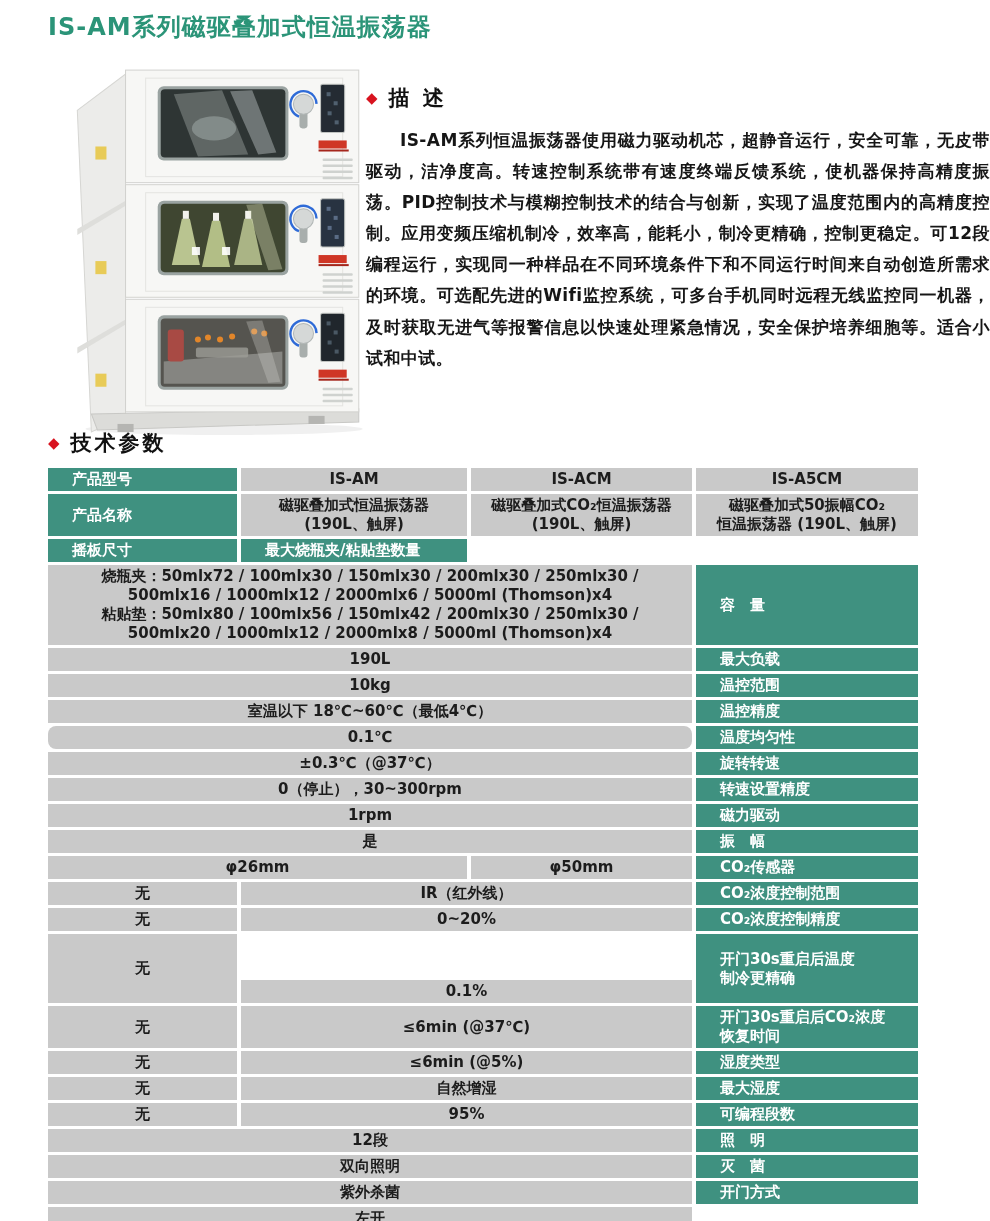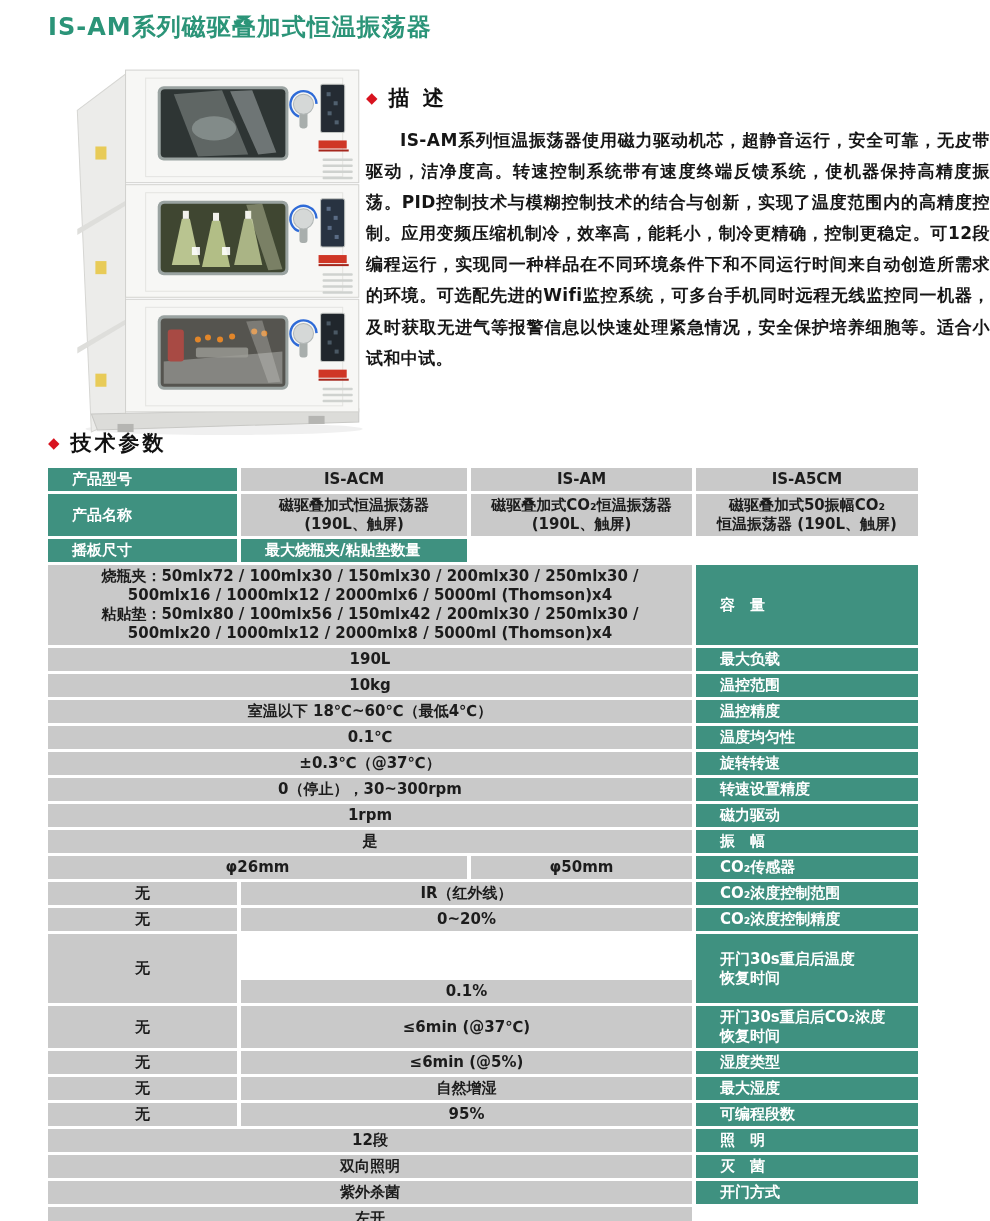--- a/index.html
+++ b/index.html
@@ -168,22 +168,22 @@
     <div class="desc-body">IS-AM系列恒温振荡器使用磁力驱动机芯，超静音运行，安全可靠，无皮带驱动，洁净度高。转速控制系统带有速度终端反馈系统，使机器保持高精度振荡。PID控制技术与模糊控制技术的结合与创新，实现了温度范围内的高精度控制。应用变频压缩机制冷，效率高，能耗小，制冷更精确，控制更稳定。可12段编程运行，实现同一种样品在不同环境条件下和不同运行时间来自动创造所需求的环境。可选配先进的Wifi监控系统，可多台手机同时远程无线监控同一机器，及时获取无进气等报警信息以快速处理紧急情况，安全保护培养细胞等。适合小试和中试。</div>
   </div>
 
   <div class="sec-head specs-head">
     <span class="diamond">◆</span>
     <span class="head-label">技术参数</span>
   </div>
 
   <div class="spec-table">
       <div class="cell label">产品型号</div>
+      <div class="cell value" style="grid-column: span 1;">IS-AM</div>
       <div class="cell value" style="grid-column: span 1;">IS-ACM</div>
-      <div class="cell value" style="grid-column: span 1;">IS-AM</div>
       <div class="cell value" style="grid-column: span 1;">IS-A5CM</div>
       <div class="cell label">产品名称</div>
       <div class="cell value" style="grid-column: span 1;">磁驱叠加式恒温振荡器
 (190L、触屏)</div>
       <div class="cell value" style="grid-column: span 1;">磁驱叠加式CO₂恒温振荡器
 (190L、触屏)</div>
       <div class="cell value" style="grid-column: span 1;">磁驱叠加式50振幅CO₂
 恒温振荡器 (190L、触屏)</div>
       <div class="cell label">摇板尺寸</div>
       <div class="cell label">最大烧瓶夹/粘贴垫数量</div>
@@ -191,21 +191,21 @@
 500mlx16 / 1000mlx12 / 2000mlx6 / 5000ml (Thomson)x4
 粘贴垫：50mlx80 / 100mlx56 / 150mlx42 / 200mlx30 / 250mlx30 /
 500mlx20 / 1000mlx12 / 2000mlx8 / 5000ml (Thomson)x4</div>
       <div class="cell label">容　量</div>
       <div class="cell value" style="grid-column: span 3;">190L</div>
       <div class="cell label">最大负载</div>
       <div class="cell value" style="grid-column: span 3;">10kg</div>
       <div class="cell label">温控范围</div>
       <div class="cell value" style="grid-column: span 3;">室温以下 18℃~60℃（最低4℃）</div>
       <div class="cell label">温控精度</div>
-      <div class="cell value" style="grid-column: span 3;">0.1℃</div>
+      <div class="cell value" style="grid-column: span 3; border-radius: 8px;">0.1℃</div>
       <div class="cell label">温度均匀性</div>
       <div class="cell value" style="grid-column: span 3;">±0.3℃（@37℃）</div>
       <div class="cell label">旋转转速</div>
       <div class="cell value" style="grid-column: span 3;">0（停止），30~300rpm</div>
       <div class="cell label">转速设置精度</div>
       <div class="cell value" style="grid-column: span 3;">1rpm</div>
       <div class="cell label">磁力驱动</div>
       <div class="cell value" style="grid-column: span 3;">是</div>
       <div class="cell label">振　幅</div>
       <div class="cell value" style="grid-column: span 2;">φ26mm</div>
@@ -213,21 +213,21 @@
       <div class="cell label">CO₂传感器</div>
       <div class="cell value" style="grid-column: span 1;">无</div>
       <div class="cell value" style="grid-column: span 2;">IR（红外线）</div>
       <div class="cell label">CO₂浓度控制范围</div>
       <div class="cell value" style="grid-column: span 1;">无</div>
       <div class="cell value" style="grid-column: span 2;">0~20%</div>
       <div class="cell label">CO₂浓度控制精度</div>
       <div class="cell value" style="grid-column: span 1;">无</div>
       <div class="cell value" style="grid-column: span 2; margin-top: 46px;">0.1%</div>
       <div class="cell label">开门30s重启后温度
-恢复时间</div>
+制冷更精确</div>
       <div class="cell value" style="grid-column: span 1;">无</div>
       <div class="cell value" style="grid-column: span 2;">≤6min (@37℃)</div>
       <div class="cell label">开门30s重启后CO₂浓度
 恢复时间</div>
       <div class="cell value" style="grid-column: span 1;">无</div>
       <div class="cell value" style="grid-column: span 2;">≤6min (@5%)</div>
       <div class="cell label">湿度类型</div>
       <div class="cell value" style="grid-column: span 1;">无</div>
       <div class="cell value" style="grid-column: span 2;">自然增湿</div>
       <div class="cell label">最大湿度</div>

